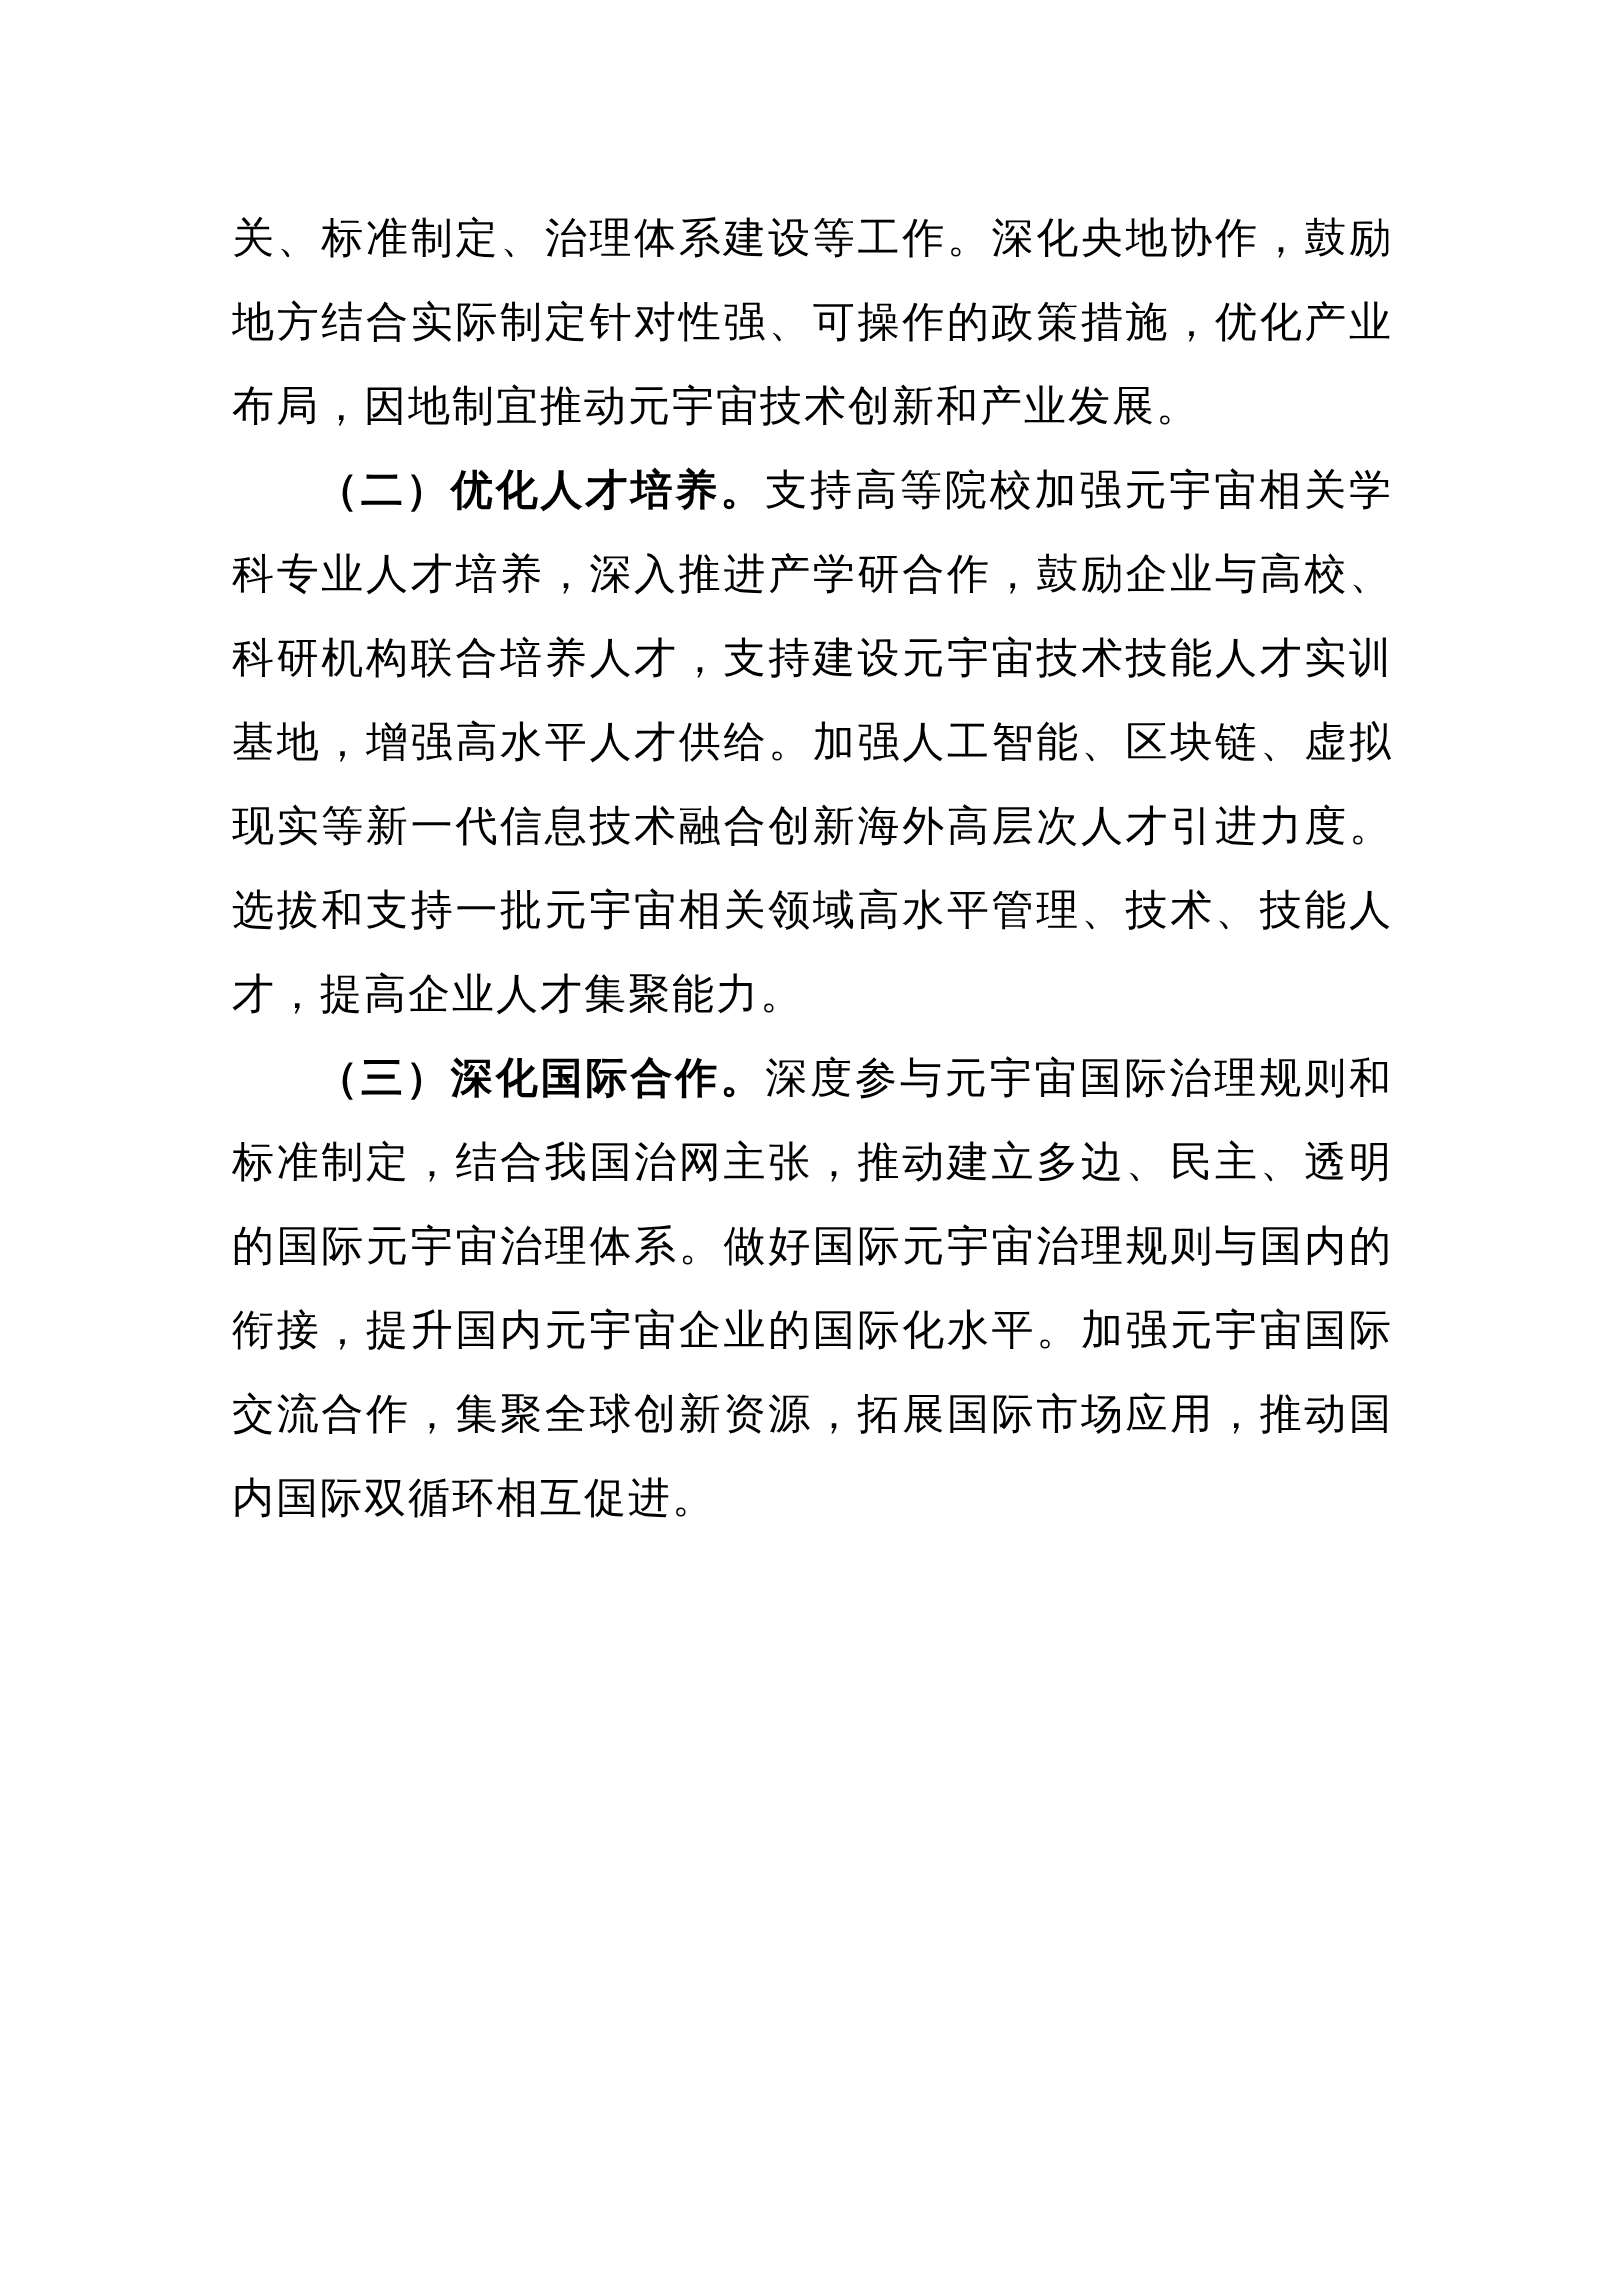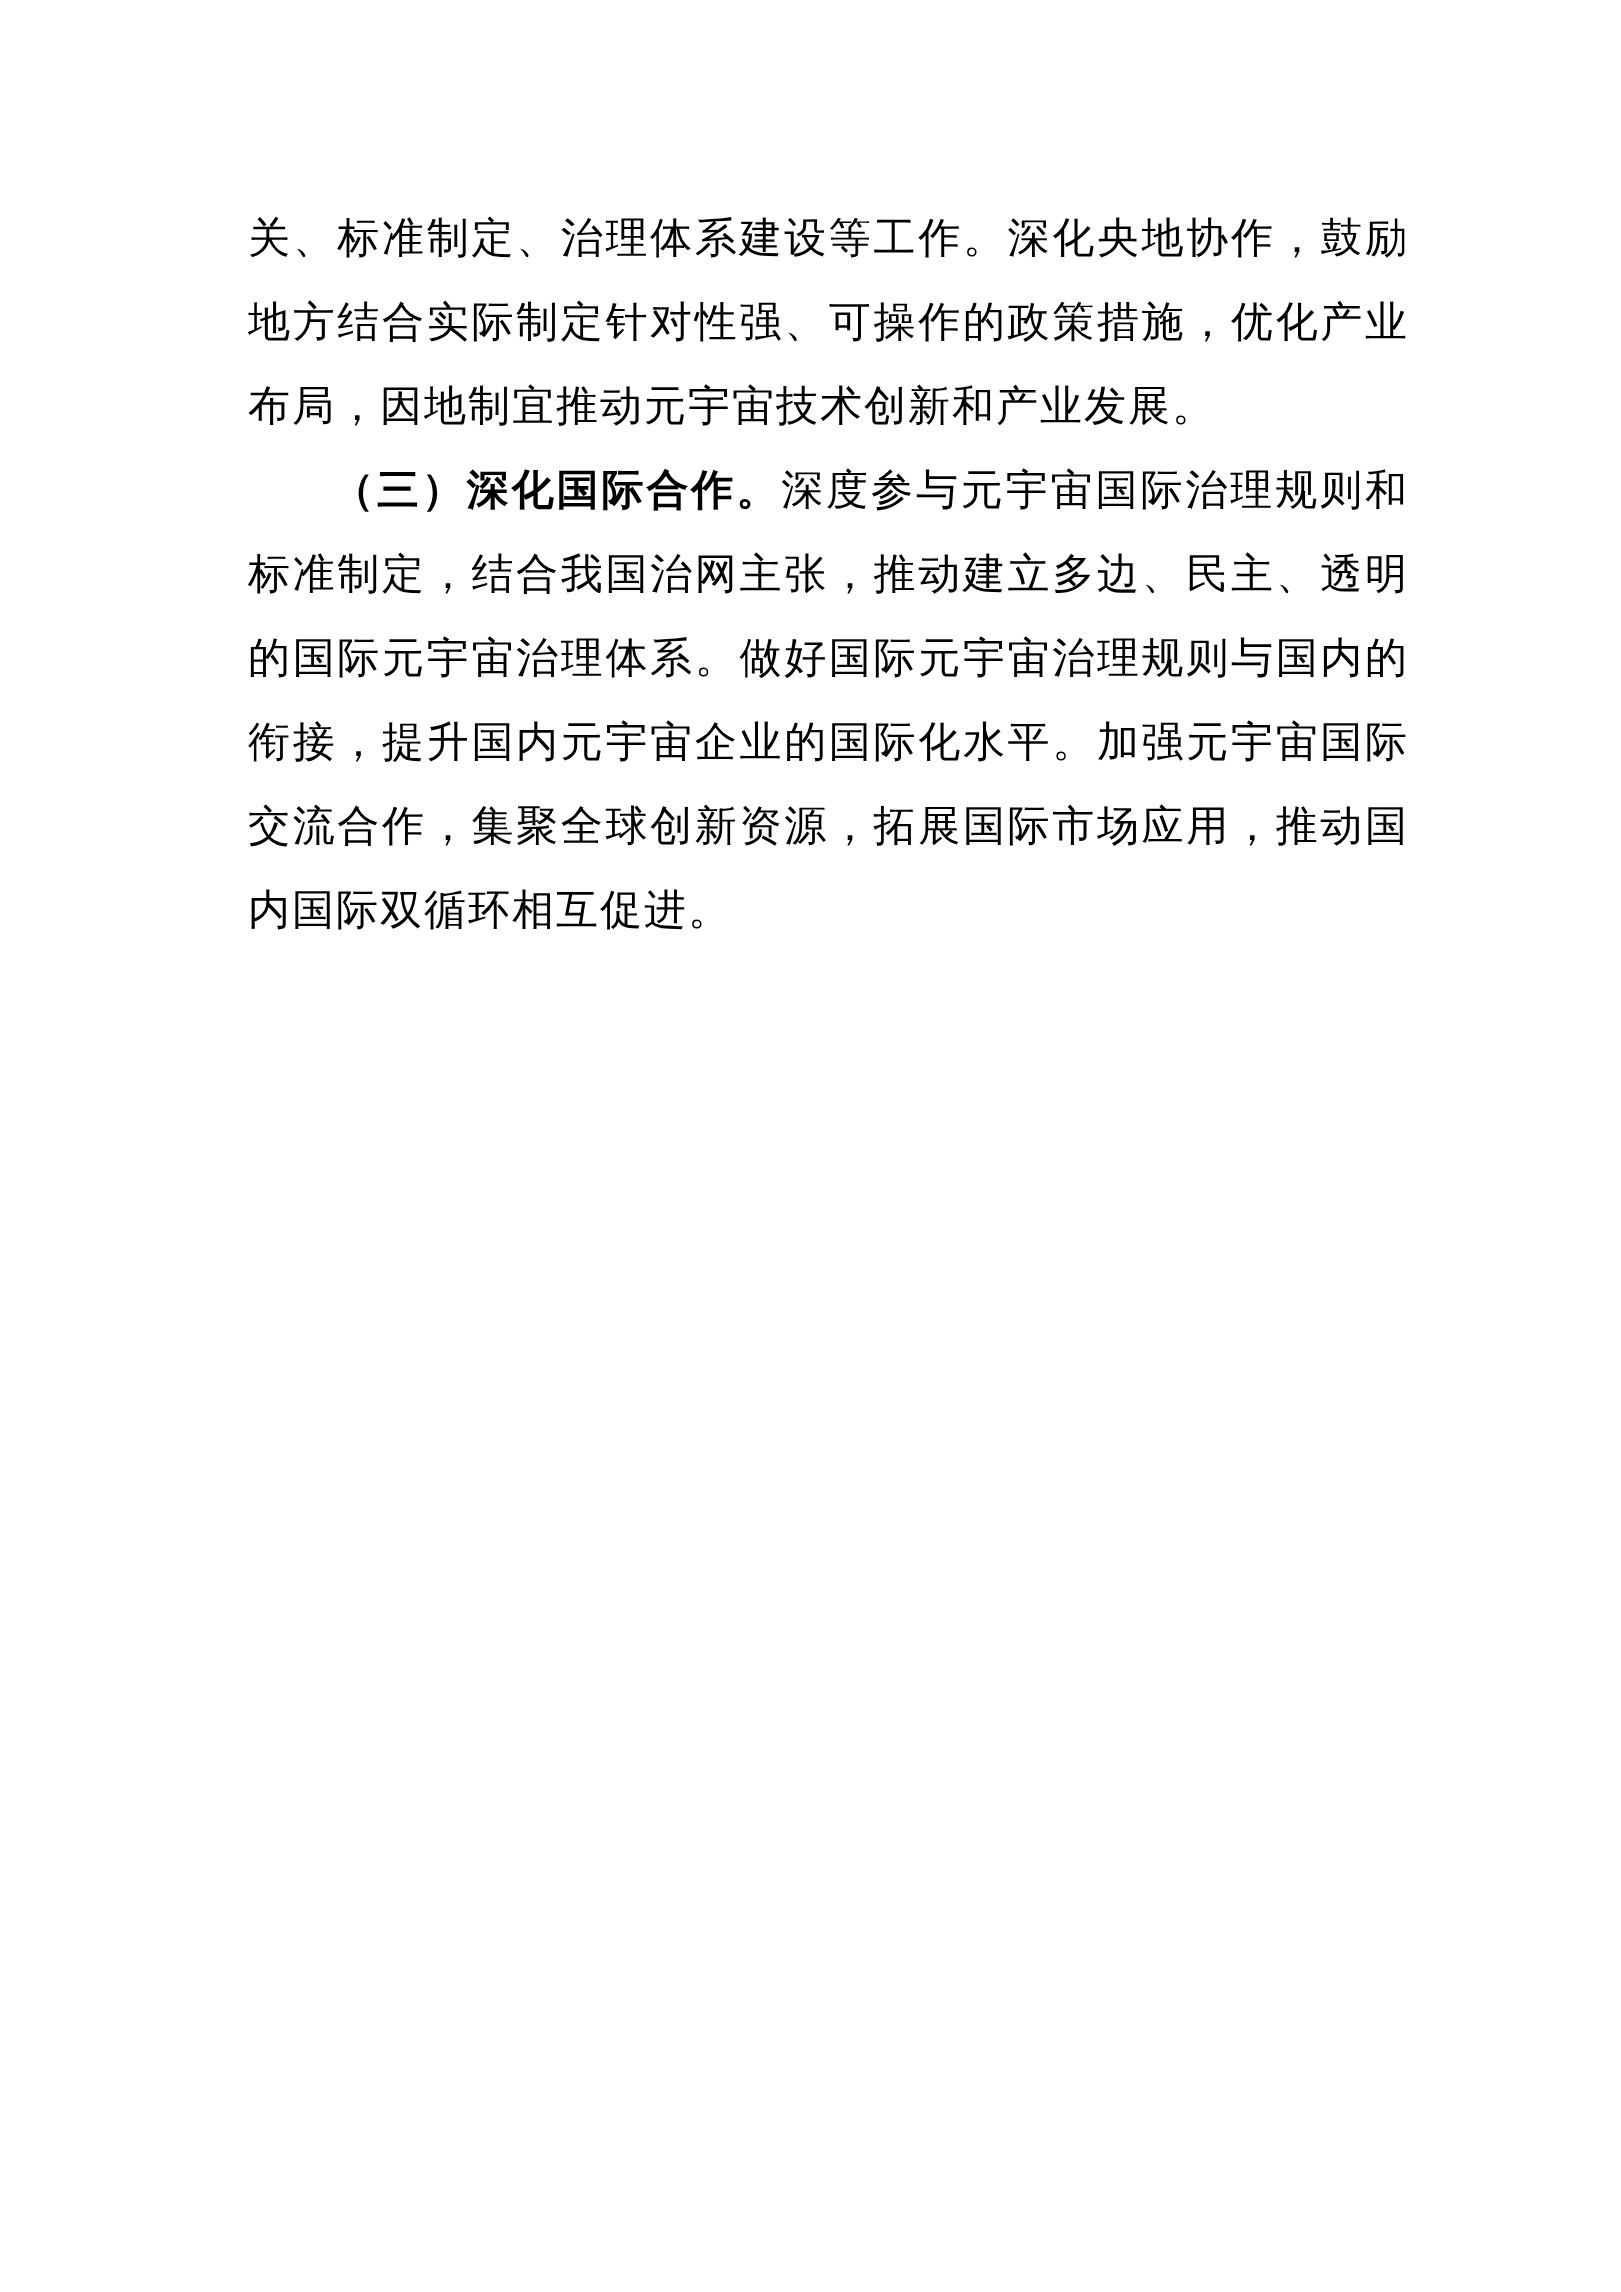--- a/index.html
+++ b/index.html
@@ -12,21 +12,21 @@
     width: 1621px;
     height: 2293px;
     margin: 0 auto;
     background: #ffffff;
     color: #000000;
     font-family: "Liberation Serif", "DejaVu Serif", serif;
     overflow: hidden;
   }
   .content {
     position: absolute;
-    left: 248px;
+    left: 232px;
     top: 196px;
     width: 1161px;
   }
   .content p {
     margin: 0;
     font-size: 42px;
     line-height: 84px;
     letter-spacing: 2px;
     text-align: justify;
     text-justify: inter-ideograph;
@@ -52,20 +52,21 @@
 </style>
 </head>
 <body>
 
 <div class="page">
 
   <div class="content">
 
     <p><span class="body-text">关、标准制定、治理体系建设等工作。深化央地协作，鼓励地方结合实际制定针对性强、可操作的政策措施，优化产业布局，因地制宜推动元宇宙技术创新和产业发展。</span></p>
 
+    <p class="indent"><span class="lead">（二）优化人才培养。</span><span class="body-text">支持高等院校加强元宇宙相关学科专业人才培养，深入推进产学研合作，鼓励企业与高校、科研机构联合培养人才，支持建设元宇宙技术技能人才实训基地，增强高水平人才供给。加强人工智能、区块链、虚拟现实等新一代信息技术融合创新海外高层次人才引进力度。选拔和支持一批元宇宙相关领域高水平管理、技术、技能人才，提高企业人才集聚能力。</span></p>
 
     <p class="indent"><span class="lead">（三）深化国际合作。</span><span class="body-text">深度参与元宇宙国际治理规则和标准制定，结合我国治网主张，推动建立多边、民主、透明的国际元宇宙治理体系。做好国际元宇宙治理规则与国内的衔接，提升国内元宇宙企业的国际化水平。加强元宇宙国际交流合作，集聚全球创新资源，拓展国际市场应用，推动国内国际双循环相互促进。</span></p>
 
   </div>
 
 
 </div>
 
 
 </body></html>

